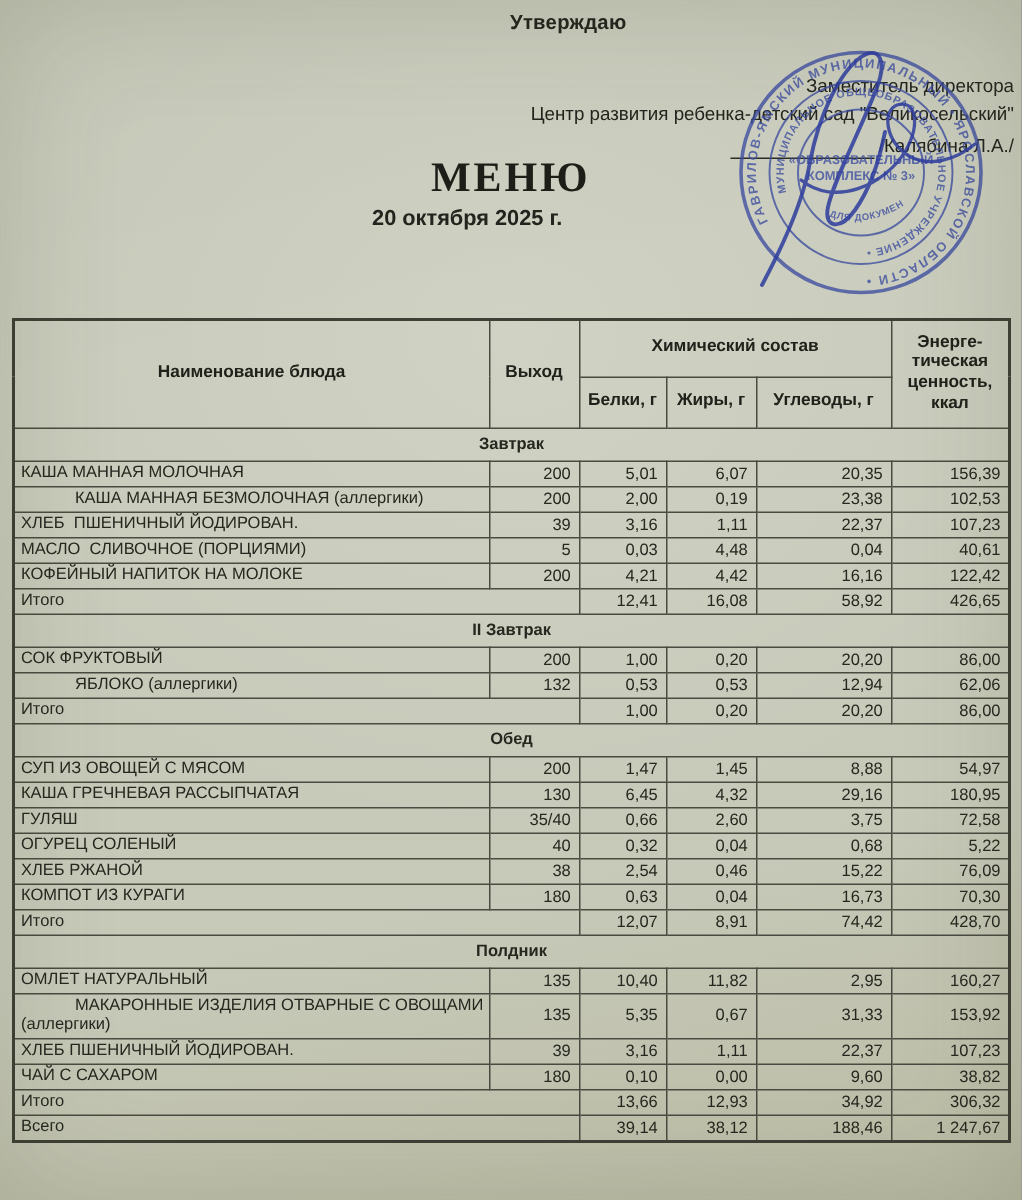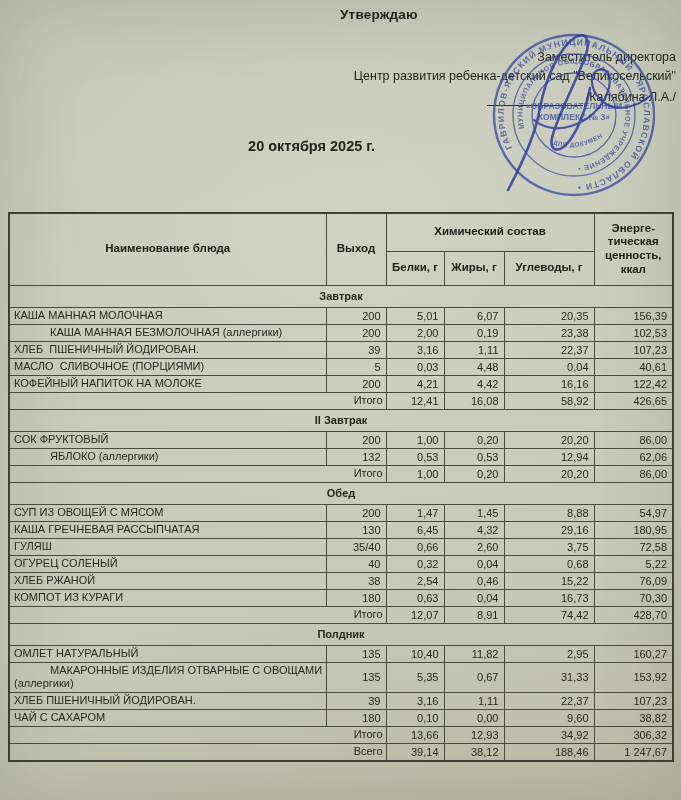--- a/index.html
+++ b/index.html
@@ -67,38 +67,39 @@
   .th-energy { padding:2px 7px; }
   .menu td { font-size:11px; padding:1px 3px; vertical-align:middle; color:#26271f; }
   .menu tbody tr { height:17px; }
   .menu tr.section-row { height:22px; }
   .section-title {
     font-weight:bold; font-size:13.5px; text-align:center; color:#1e1f19;
   }
   td.name { text-align:left; white-space:pre-wrap; line-height:1.25; padding-left:4px; }
   td.name.indent { text-indent:36px; }
   td.num { text-align:right; padding-right:5px; white-space:nowrap; }
-  td.total-label { text-align:right; padding-left:4px; }
+  td.total-label { text-align:left; padding-left:4px; }
 </style>
 </head>
 <body>
 
 <div class="photo">
 
   <div class="approve">Утверждаю</div>
 
   <div class="right-block">
     <div>Заместитель директора</div>
     <div>Центр развития ребенка-детский сад "Великосельский"</div>
     <div class="sig-row">
       <span class="sig-line"></span>
       <span>/Калябина Л.А./</span>
     </div>
   </div>
 
+  <div class="title-menu">МЕНЮ</div>
   <div class="date-line">20 октября 2025 г.</div>
 
   <div class="stamp">
     <svg id="stamp-svg" width="170" height="170" viewBox="0 0 170 170" style="color: rgb(61, 77, 160);">
       <g fill="none" stroke="currentColor">
         <circle cx="85" cy="85" r="80" stroke-width="2.4"></circle>
         <circle cx="85" cy="85" r="61" stroke-width="1.3"></circle>
         <circle cx="85" cy="85" r="42" stroke-width="1.3"></circle>
       </g>
       <defs>

